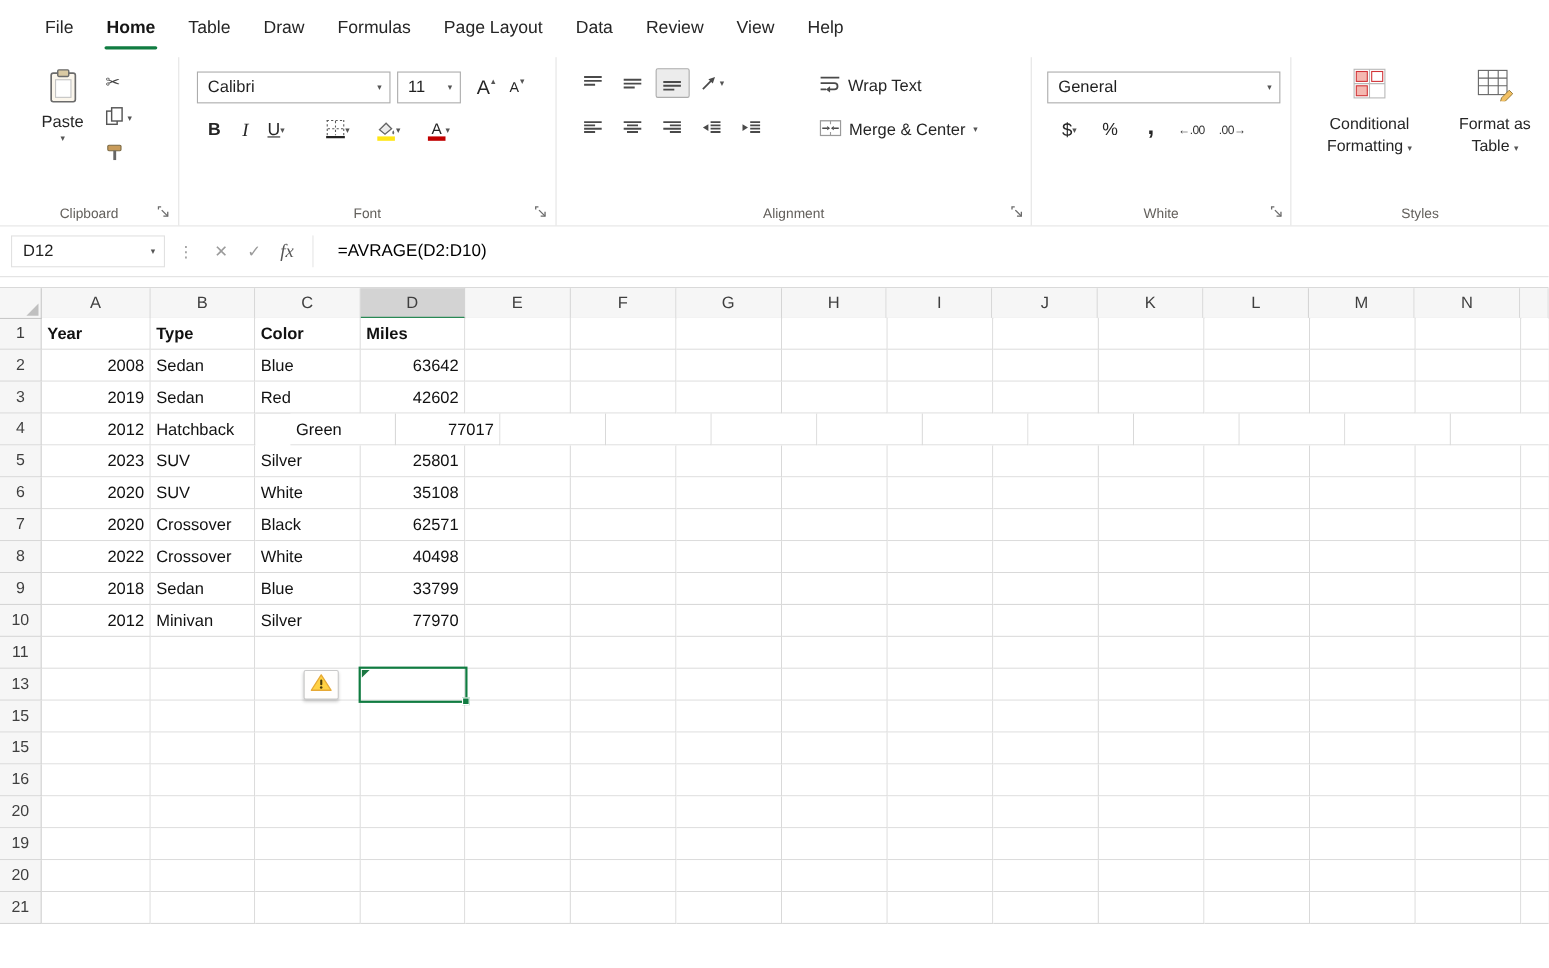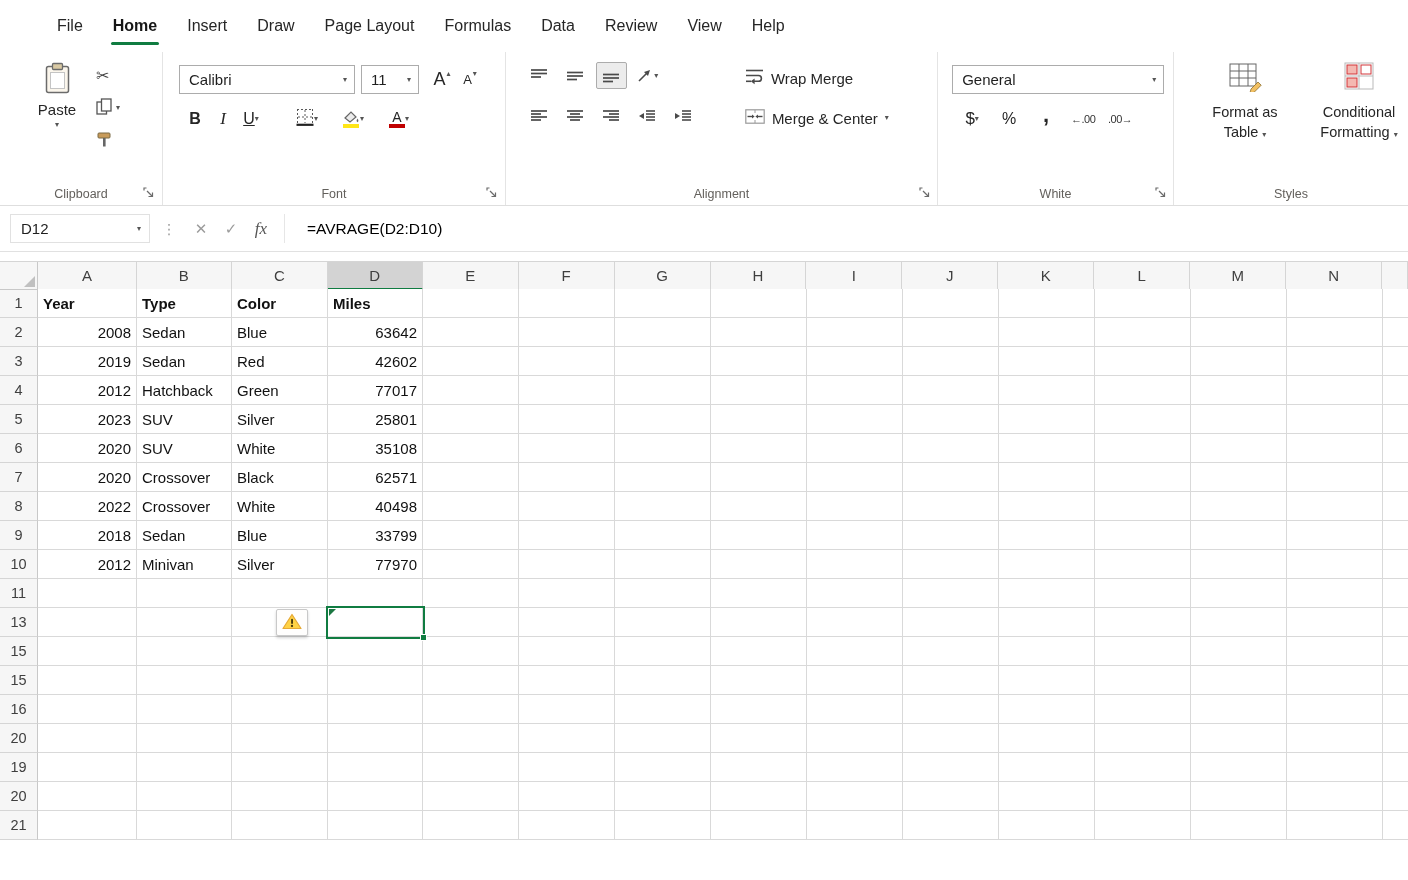--- a/index.html
+++ b/index.html
@@ -1,18 +1,18 @@
 <!DOCTYPE html>
 <html><head>
 <meta charset="utf-8">
 <style>
 *{box-sizing:border-box;margin:0;padding:0}
 html,body{width:1408px;height:880px;overflow:hidden;background:#fff;font-family:"Liberation Sans",sans-serif}
 
-.menu-bar{height:52px;display:flex;align-items:center;padding-left:42px;background:#fff}
+.menu-bar{height:52px;display:flex;align-items:center;padding-left:26px;background:#fff}
 .menu-tab{position:relative;font-size:16px;color:#262626;padding:0 15px;height:52px;line-height:52px;cursor:default}
 .menu-tab.active{font-weight:700;color:#161616}
 .menu-tab.active::after{content:"";position:absolute;left:13px;right:13px;bottom:7px;height:3px;border-radius:2px;background:#107C41}
 
 .ribbon{height:154px;display:flex;background:#fff;border-bottom:1px solid #DEDEDE}
 .rgroup{position:relative;height:100%;border-right:1px solid #E4E4E4}
 .glabel{position:absolute;bottom:4px;left:0;right:0;text-align:center;font-size:12.5px;color:#63605C}
 .launcher{position:absolute;bottom:6px;right:6px;width:14px;height:14px;display:flex;align-items:center;justify-content:center}
 .chev{font-size:8px;color:#555;line-height:1}
 .g{color:#262626}
@@ -94,24 +94,24 @@
 .err-btn{position:absolute;width:32px;height:27px;background:#FFFEFD;border:1px solid #C9C9C9;border-radius:2px;box-shadow:0 2px 3px rgba(0,0,0,.18);display:flex;align-items:center;justify-content:center;z-index:5}
 </style>
 </head>
 <body>
 
 <div>
 
   <nav class="menu-bar">
     <div class="menu-tab">File</div>
     <div class="menu-tab active">Home</div>
-    <div class="menu-tab">Insert</div>
+    <div class="menu-tab">Table</div>
     <div class="menu-tab">Draw</div>
+    <div class="menu-tab">Formulas</div>
     <div class="menu-tab">Page Layout</div>
-    <div class="menu-tab">Formulas</div>
     <div class="menu-tab">Data</div>
     <div class="menu-tab">Review</div>
     <div class="menu-tab">View</div>
     <div class="menu-tab">Help</div>
   </nav>
 
   <div class="ribbon">
 
     <div class="rgroup g-clip">
       <div class="clip-row">
@@ -333,21 +333,21 @@
           <span>
             <svg width="19" height="17" viewBox="0 0 19 17">
                 <g stroke="#4a4a4a" stroke-width="1.6" fill="none">
                   <line x1="1" y1="2.5" x2="18" y2="2.5"></line>
                   <path d="M1 7.5 H13.5 a2.9 2.9 0 0 1 0 5.8 H9"></path>
                   <line x1="1" y1="13.3" x2="6" y2="13.3"></line>
                 </g>
                 <polygon points="9.6,10.4 9.6,16.2 5.8,13.3" fill="#4a4a4a"></polygon>
               </svg>
           </span>
-          <span>Wrap Merge</span>
+          <span>Wrap Text</span>
         </div>
         <div class="tbtn">
           <span>
             <svg width="20" height="15" viewBox="0 0 20 15">
                 <rect x="0.8" y="0.8" width="18.4" height="13.4" fill="none" stroke="#9a9a9a" stroke-width="1.2"></rect>
                 <line x1="10" y1="1" x2="10" y2="4" stroke="#9a9a9a"></line>
                 <line x1="10" y1="11" x2="10" y2="14" stroke="#9a9a9a"></line>
                 <g stroke="#4a4a4a" stroke-width="1.4">
                   <line x1="2.5" y1="7.5" x2="7" y2="7.5"></line>
                   <line x1="13" y1="7.5" x2="17.5" y2="7.5"></line>
@@ -397,45 +397,45 @@
       <span class="launcher">
         <svg width="11" height="11" viewBox="0 0 11 11" fill="none" stroke="#6b6b6b" stroke-width="1.2">
             <path d="M1 3.5 V1 H3.5"></path>
             <path d="M4 4 L9.5 9.5"></path>
             <path d="M9.5 5.5 V9.5 H5.5"></path>
           </svg>
       </span>
     </div>
 
     <div class="rgroup g-styles">
+      <div class="bigbtn">
+        <span>
+          <svg width="32" height="32" viewBox="0 0 32 32">
+              <rect x="2" y="3" width="28" height="26" fill="#fff" stroke="#B9B9B9"></rect>
+              <line x1="16" y1="3" x2="16" y2="29" stroke="#B9B9B9"></line>
+              <line x1="2" y1="16" x2="30" y2="16" stroke="#B9B9B9"></line>
+              <rect x="4" y="5" width="10" height="9" fill="#F4B8B1" stroke="#D13438"></rect>
+              <rect x="18" y="5" width="10" height="9" fill="#fff" stroke="#D13438"></rect>
+              <rect x="4" y="18" width="10" height="9" fill="#F4B8B1" stroke="#D13438"></rect>
+            </svg>
+        </span>
+        <span class="txt"><span>Conditional Formatting</span> <span class="chev">▾</span></span>
+      </div>
       <div class="bigbtn">
         <span>
           <svg width="34" height="32" viewBox="0 0 34 32">
               <rect x="2" y="4" width="26" height="22" fill="#fff" stroke="#666"></rect>
               <line x1="2" y1="11" x2="28" y2="11" stroke="#666"></line>
               <line x1="2" y1="18" x2="28" y2="18" stroke="#666"></line>
               <line x1="11" y1="4" x2="11" y2="26" stroke="#666"></line>
               <line x1="20" y1="4" x2="20" y2="26" stroke="#666"></line>
               <path d="M23 29 L30 22 l3.2 3.2 -7 7 -4.4 1.2 z" fill="#F2C063" stroke="#8a6d2f" stroke-width="0.8"></path>
             </svg>
         </span>
         <span class="txt"><span>Format as Table</span> <span class="chev">▾</span></span>
-      </div>
-      <div class="bigbtn">
-        <span>
-          <svg width="32" height="32" viewBox="0 0 32 32">
-              <rect x="2" y="3" width="28" height="26" fill="#fff" stroke="#B9B9B9"></rect>
-              <line x1="16" y1="3" x2="16" y2="29" stroke="#B9B9B9"></line>
-              <line x1="2" y1="16" x2="30" y2="16" stroke="#B9B9B9"></line>
-              <rect x="4" y="5" width="10" height="9" fill="#F4B8B1" stroke="#D13438"></rect>
-              <rect x="18" y="5" width="10" height="9" fill="#fff" stroke="#D13438"></rect>
-              <rect x="4" y="18" width="10" height="9" fill="#F4B8B1" stroke="#D13438"></rect>
-            </svg>
-        </span>
-        <span class="txt"><span>Conditional Formatting</span> <span class="chev">▾</span></span>
       </div>
       <span class="glabel">Styles</span>
     </div>
   </div>
 
   <div class="formula-bar">
     <div class="name-box">
       <span>D12</span>
       <span class="chev">▾</span>
     </div>
@@ -517,21 +517,21 @@
           <div class="cell" style="width: 96px;"></div>
           <div class="cell" style="width: 96px;"></div>
           <div class="cell" style="width: 96px;"></div>
           <div class="cell" style="width: 96px;"></div>
           <div class="cell" style="width: 26px;"></div>
         </div>
         <div class="grid-row">
           <div class="row-hdr">4</div>
           <div class="cell al-r" style="width: 99px;">2012</div>
           <div class="cell al-l" style="width: 95px;">Hatchback</div>
-          <div class="cell al-l" style="width: 96px;">Green</div>
+          <div class="cell al-l" style="width: 96px; margin-left: 32px;">Green</div>
           <div class="cell al-r" style="width: 95px;">77017</div>
           <div class="cell" style="width: 96px;"></div>
           <div class="cell" style="width: 96px;"></div>
           <div class="cell" style="width: 96px;"></div>
           <div class="cell" style="width: 96px;"></div>
           <div class="cell" style="width: 96px;"></div>
           <div class="cell" style="width: 96px;"></div>
           <div class="cell" style="width: 96px;"></div>
           <div class="cell" style="width: 96px;"></div>
           <div class="cell" style="width: 96px;"></div>

